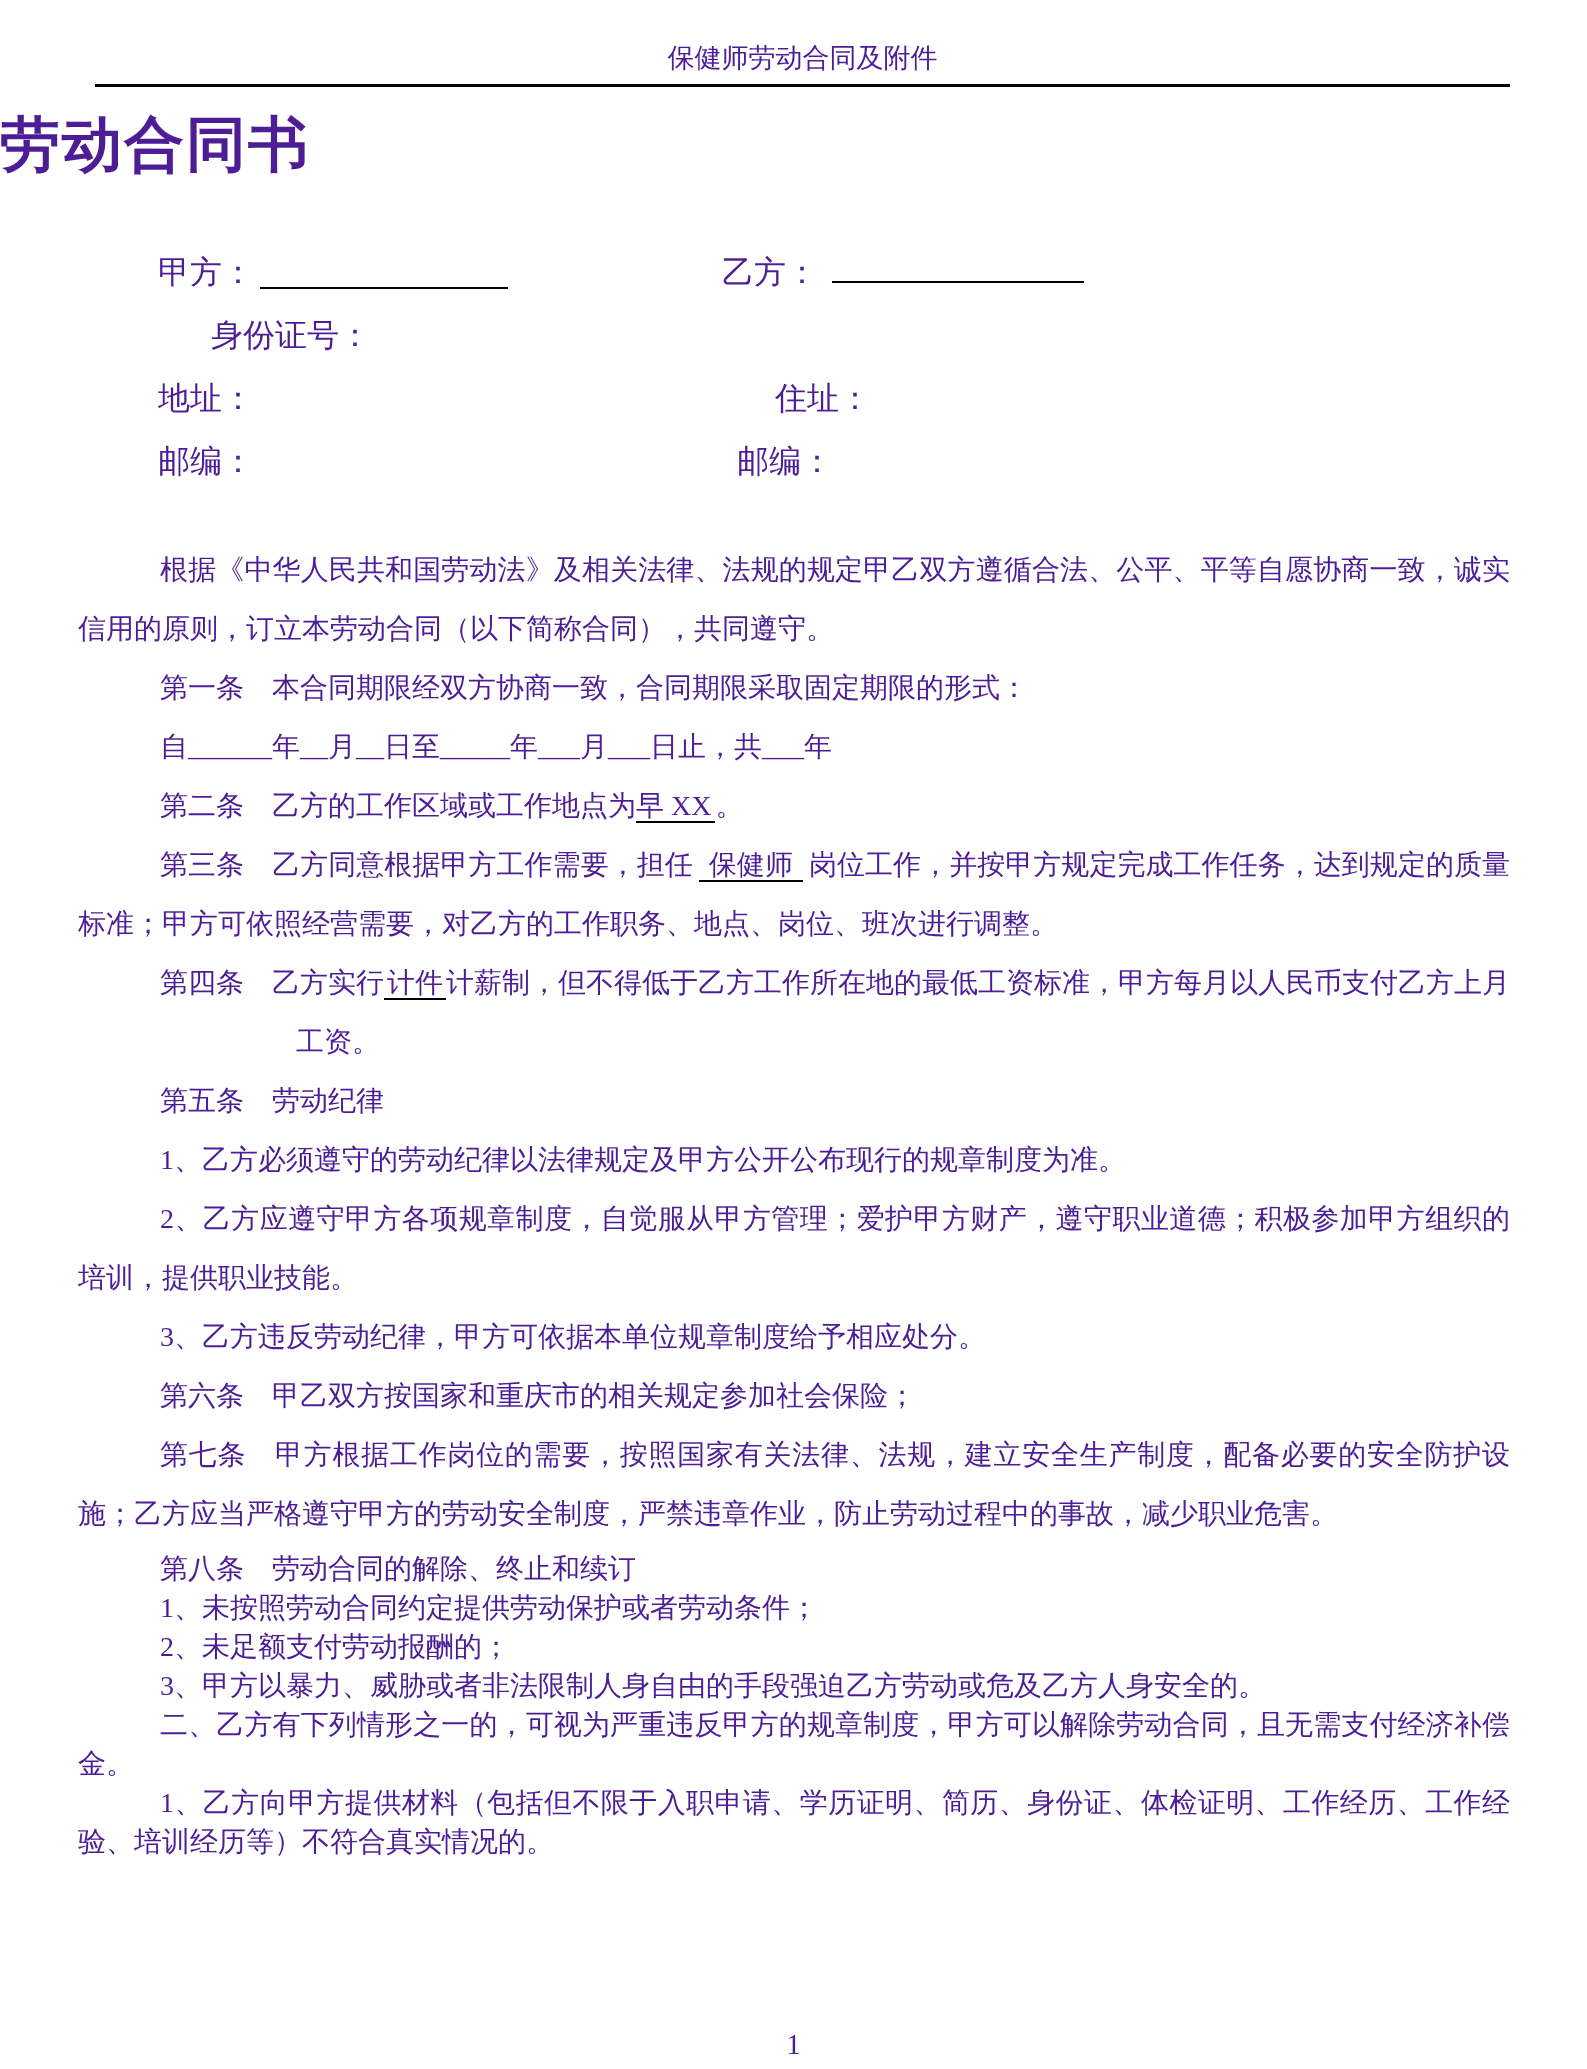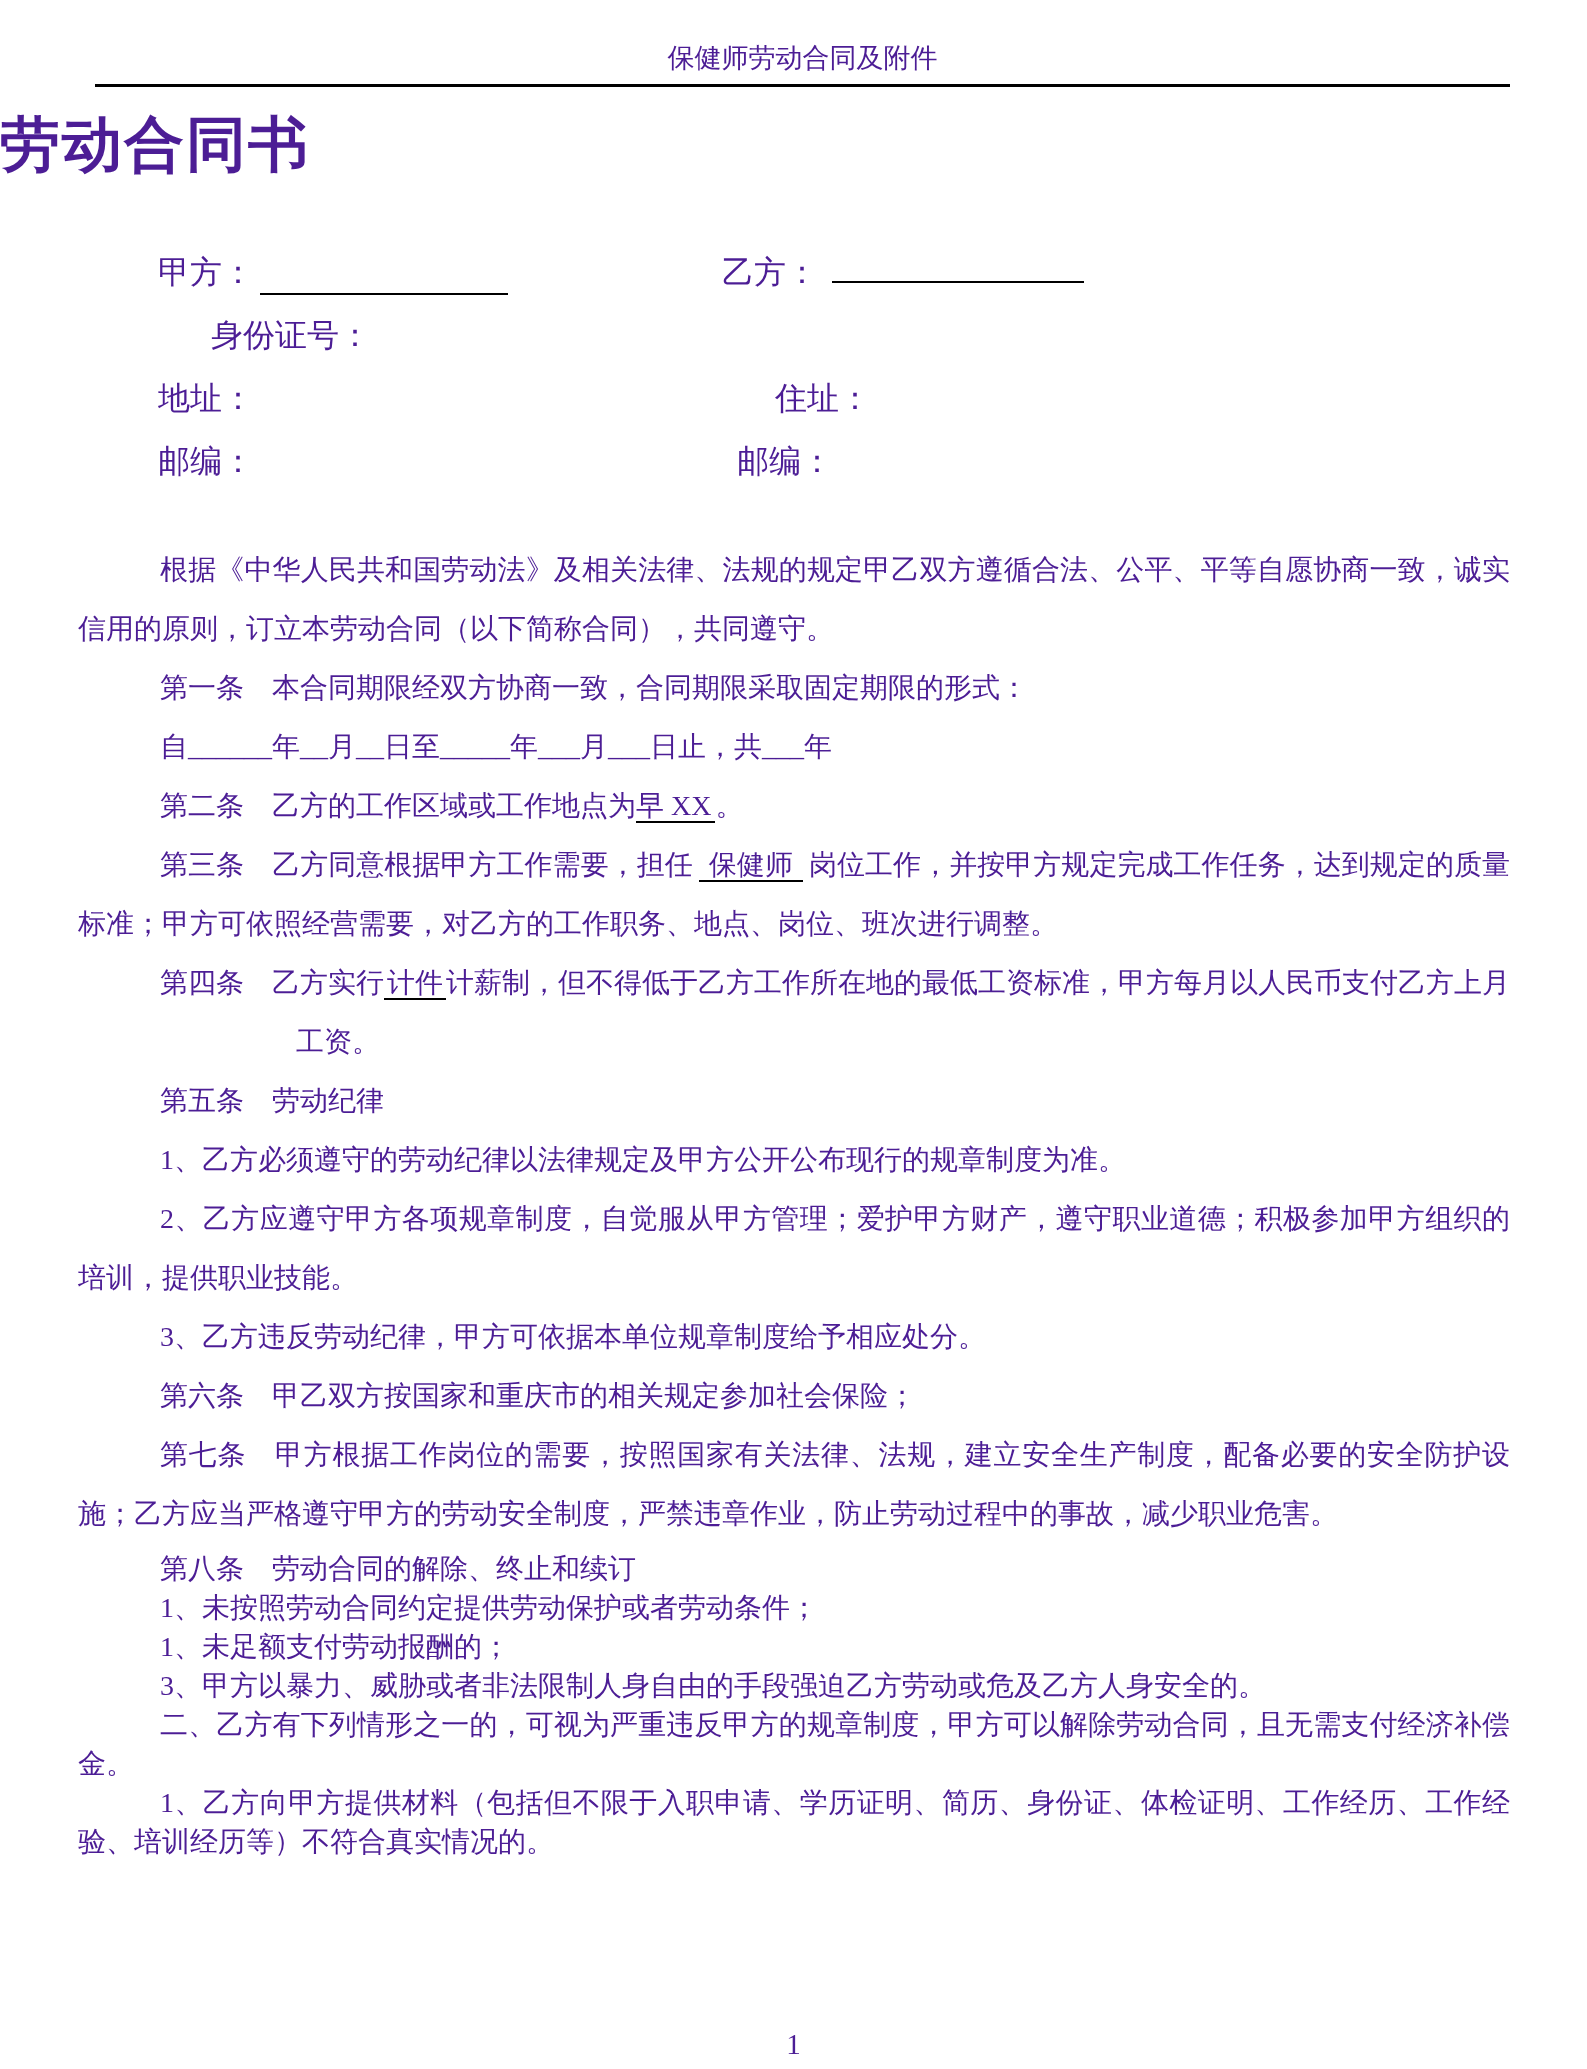--- a/index.html
+++ b/index.html
@@ -27,21 +27,21 @@
     margin-top: 18px;
     letter-spacing: 2px;
   }
   .party { margin-top: 46px; font-size: 32px; }
   .party-row {
     display: flex;
     align-items: flex-end;
     height: 63px;
     padding-left: 158px;
   }
-  .party-left { width: 564px; display: flex; align-items: flex-end; }
+  .party-left { width: 564px; display: flex; }
   .blank-line {
     display: inline-block;
     border-bottom: 2px solid #000;
     height: 36px;
     margin-left: 6px;
   }
   .blank-jiafang { width: 248px; }
   .blank-yifang  { width: 252px; }
   .party-right.offset-far { margin-left: 53px; }
   .party-right.offset-mid { margin-left: 15px; }
@@ -128,21 +128,21 @@
     <p class="para">1、乙方必须遵守的劳动纪律以法律规定及甲方公开公布现行的规章制度为准。</p>
     <p class="para">2、乙方应遵守甲方各项规章制度，自觉服从甲方管理；爱护甲方财产，遵守职业道德；积极参加甲方组织的培训，提供职业技能。</p>
     <p class="para">3、乙方违反劳动纪律，甲方可依据本单位规章制度给予相应处分。</p>
 
     <p class="para">第六条　甲乙双方按国家和重庆市的相关规定参加社会保险；</p>
 
     <p class="para">第七条　甲方根据工作岗位的需要，按照国家有关法律、法规，建立安全生产制度，配备必要的安全防护设施；乙方应当严格遵守甲方的劳动安全制度，严禁违章作业，防止劳动过程中的事故，减少职业危害。</p>
 
     <p class="tight tight-heading">第八条　劳动合同的解除、终止和续订</p>
     <p class="tight">1、未按照劳动合同约定提供劳动保护或者劳动条件；</p>
-    <p class="tight">1、未足额支付劳动报酬的；</p>
+    <p class="tight">2、未足额支付劳动报酬的；</p>
     <p class="tight">3、甲方以暴力、威胁或者非法限制人身自由的手段强迫乙方劳动或危及乙方人身安全的。</p>
     <p class="tight">二、乙方有下列情形之一的，可视为严重违反甲方的规章制度，甲方可以解除劳动合同，且无需支付经济补偿金。</p>
     <p class="tight">1、乙方向甲方提供材料（包括但不限于入职申请、学历证明、简历、身份证、体检证明、工作经历、工作经验、培训经历等）不符合真实情况的。</p>
   </div>
 
   <div class="page-number">1</div>
 
 </div>
 
 </body></html>

